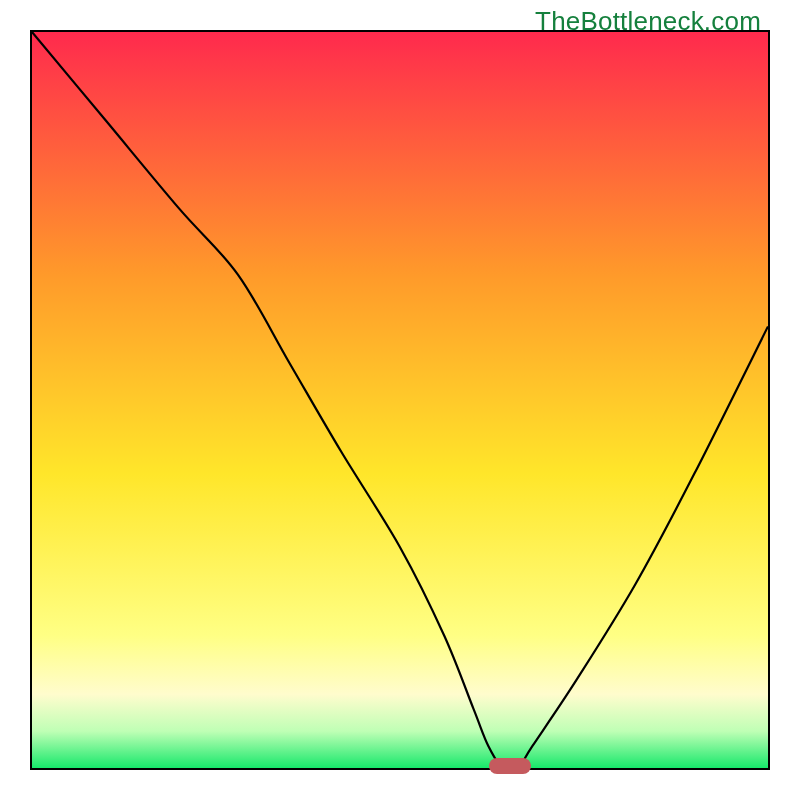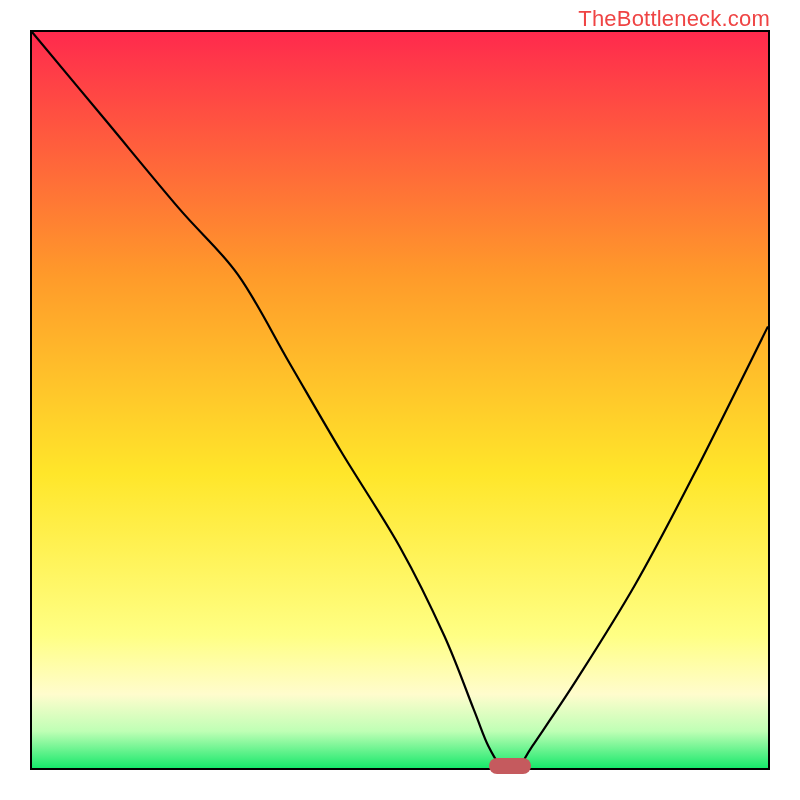--- a/index.html
+++ b/index.html
@@ -15,24 +15,24 @@
     top: 30px;
     left: 30px;
     width: 740px;
     height: 740px;
     border: 2px solid #000000;
     box-sizing: border-box;
   }
   .watermark {
     position: absolute;
     top: 6px;
-    right: 30px;
+    right: 39px;
     font-family: Arial, Helvetica, sans-serif;
-    font-size: 22px;
-    color: #ef4444;
+    font-size: 26px;
+    color: #15803d;
     letter-spacing: 0.2px;
   }
   .gradient-stack {
     position: absolute;
     top: 0; left: 0; right: 0; bottom: 0;
   }
   .marker {
     position: absolute;
     width: 42px;
     height: 16px;

